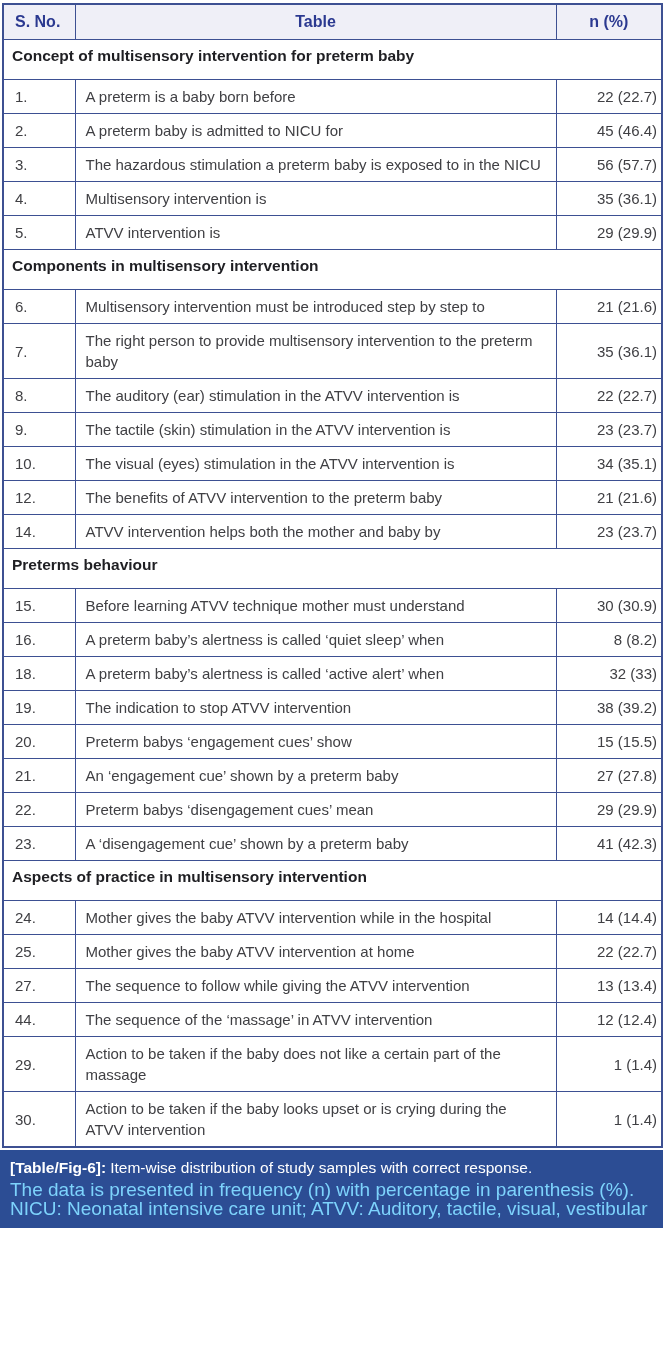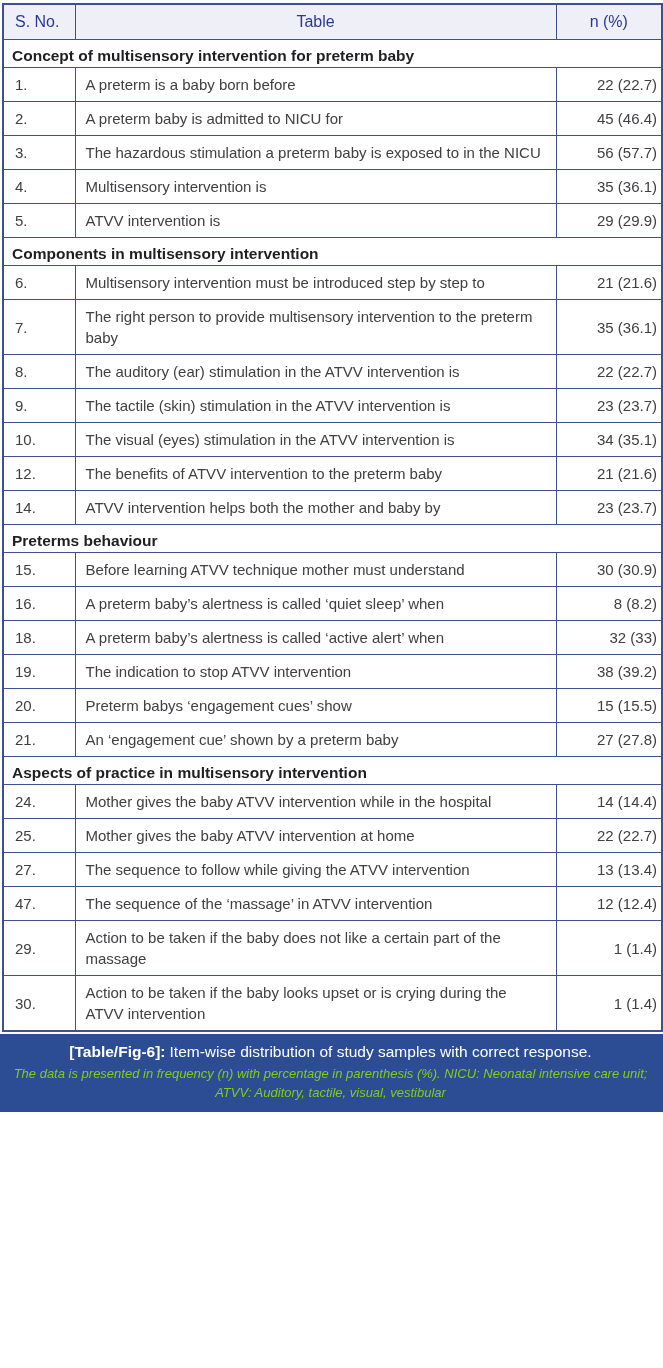--- a/index.html
+++ b/index.html
@@ -30,57 +30,55 @@
     border:1.5px solid var(--border);
     vertical-align:middle;
   }
   col.w-sno{width:72px;}
   col.w-item{width:481px;}
   col.w-n{width:106px;}
   th{
     background:var(--hdr-bg);
     color:var(--hdr-text);
     font-size:16px;
-    font-weight:normal;
+    font-weight:bold;
     padding:8px 4px;
     text-align:center;
   }
   th.c-sno{text-align:left;padding-left:11px;}
   td{
     font-size:15px;
     line-height:21px;
     color:var(--body-text);
     padding:6px 4px;
   }
   td.c-sno{text-align:left;padding-left:11px;}
   td.c-item{text-align:left;padding-left:10px;padding-right:9px;}
   td.c-n{text-align:right;}
   tr.section-row td{
     font-weight:bold;
     color:var(--section-text);
     font-size:15.5px;
-    padding:5px 4px 1px 8px;
+    padding:5px 4px 13px 8px;
     line-height:21px;
   }
   .caption{
     width:663px;
     margin-top:2px;
     background:var(--caption-bg);
     color:#ffffff;
     padding:8px 12px 10px 10px;
     min-height:75px;
-    text-align:center;
   }
   .cap-line1{font-size:15.5px;line-height:20px;margin-bottom:2px;}
   .cap-label{font-weight:bold;margin-right:4px;}
   .cap-note{
-    font-size:13px;
+    font-size:19px;
     line-height:19px;
-    color:#84cc16;
-    font-style:italic;
+    color:#7dd3fc;
   }
 </style>
 </head>
 <body>
 
 <div class="figure">
   <table class="tbl">
     <colgroup>
       <col class="w-sno">
         <col class="w-item">
@@ -186,40 +184,50 @@
         <tr>
           <td class="c-sno">20.</td>
           <td class="c-item">Preterm babys ‘engagement cues’ show</td>
           <td class="c-n">15 (15.5)</td>
         </tr>
         <tr>
           <td class="c-sno">21.</td>
           <td class="c-item">An ‘engagement cue’ shown by a preterm baby</td>
           <td class="c-n">27 (27.8)</td>
         </tr>
+        <tr>
+          <td class="c-sno">22.</td>
+          <td class="c-item">Preterm babys ‘disengagement cues’ mean</td>
+          <td class="c-n">29 (29.9)</td>
+        </tr>
+        <tr>
+          <td class="c-sno">23.</td>
+          <td class="c-item">A ‘disengagement cue’ shown by a preterm baby</td>
+          <td class="c-n">41 (42.3)</td>
+        </tr>
         <tr class="section-row">
           <td colspan="3">Aspects of practice in multisensory intervention</td>
         </tr>
         <tr>
           <td class="c-sno">24.</td>
           <td class="c-item">Mother gives the baby ATVV intervention while in the hospital</td>
           <td class="c-n">14 (14.4)</td>
         </tr>
         <tr>
           <td class="c-sno">25.</td>
           <td class="c-item">Mother gives the baby ATVV intervention at home</td>
           <td class="c-n">22 (22.7)</td>
         </tr>
         <tr>
           <td class="c-sno">27.</td>
           <td class="c-item">The sequence to follow while giving the ATVV intervention</td>
           <td class="c-n">13 (13.4)</td>
         </tr>
         <tr>
-          <td class="c-sno">47.</td>
+          <td class="c-sno">44.</td>
           <td class="c-item">The sequence of the ‘massage’ in ATVV intervention</td>
           <td class="c-n">12 (12.4)</td>
         </tr>
         <tr>
           <td class="c-sno">29.</td>
           <td class="c-item">Action to be taken if the baby does not like a certain part of the massage</td>
           <td class="c-n">1 (1.4)</td>
         </tr>
         <tr>
           <td class="c-sno">30.</td>

